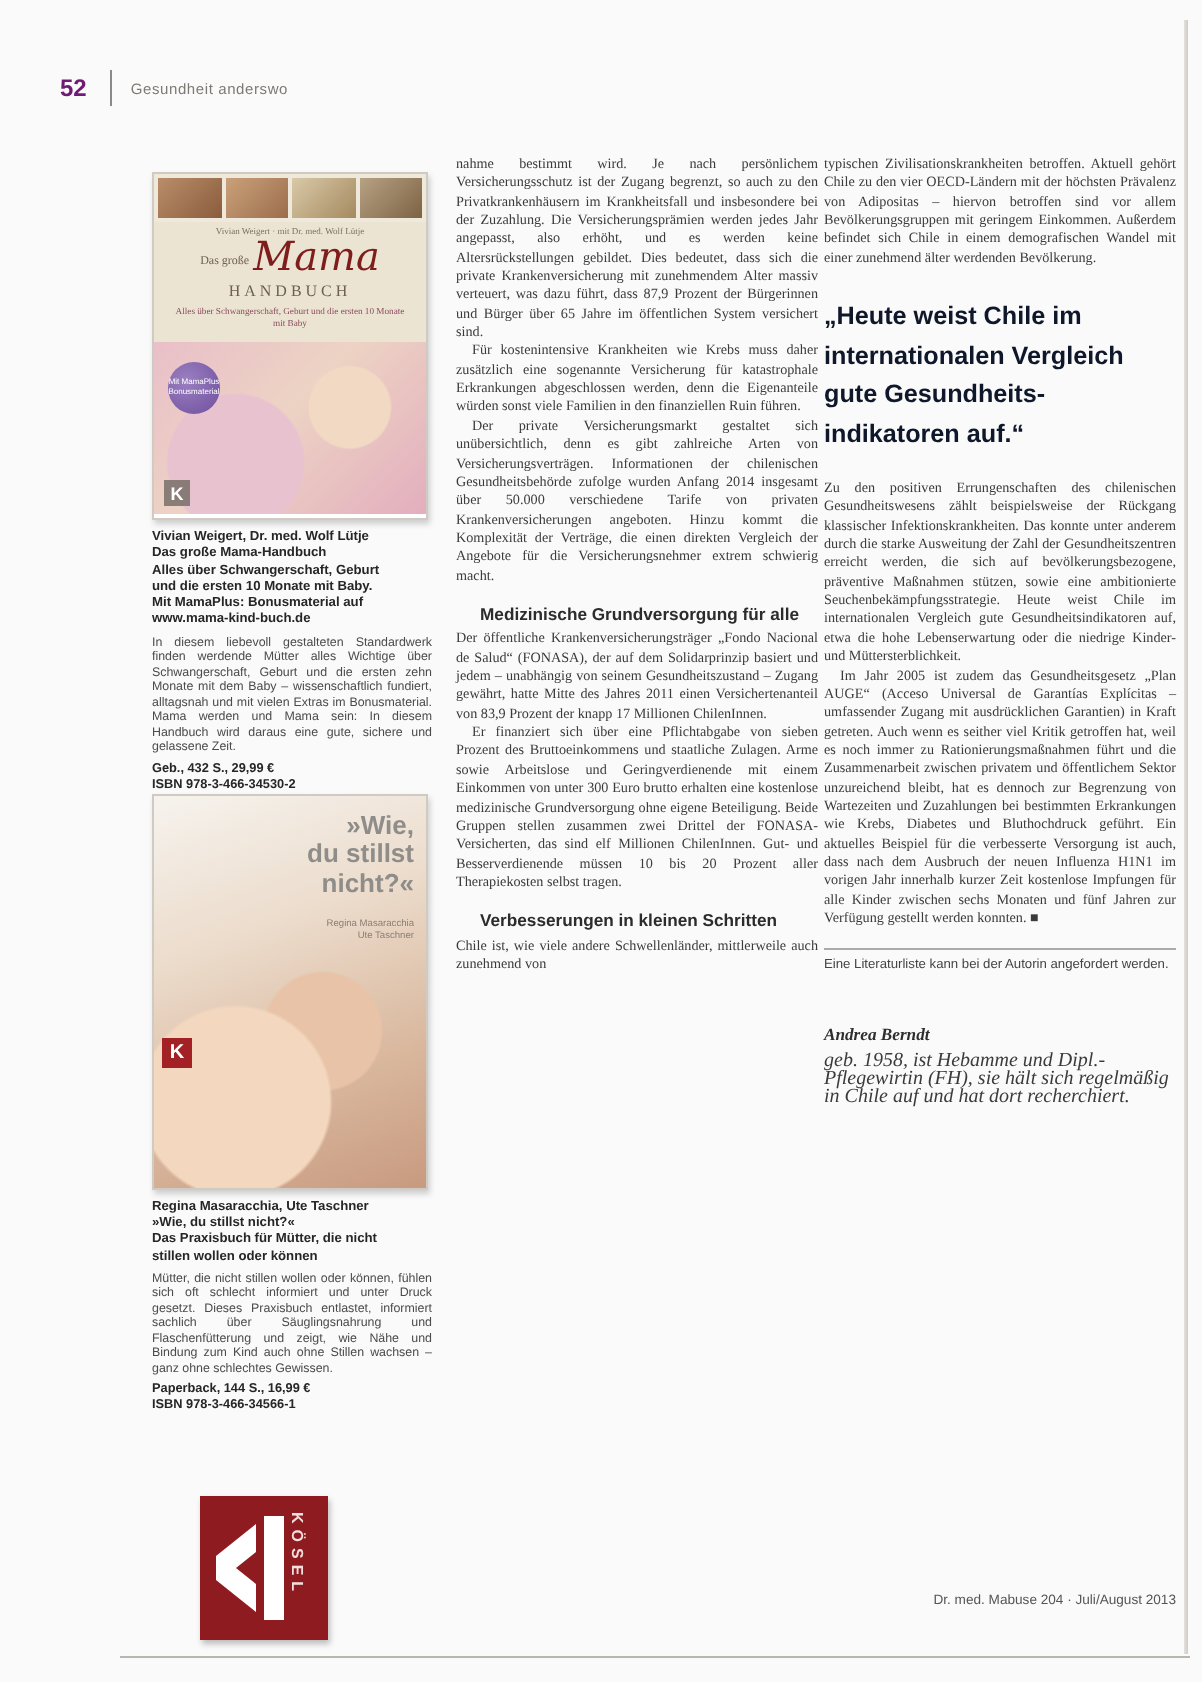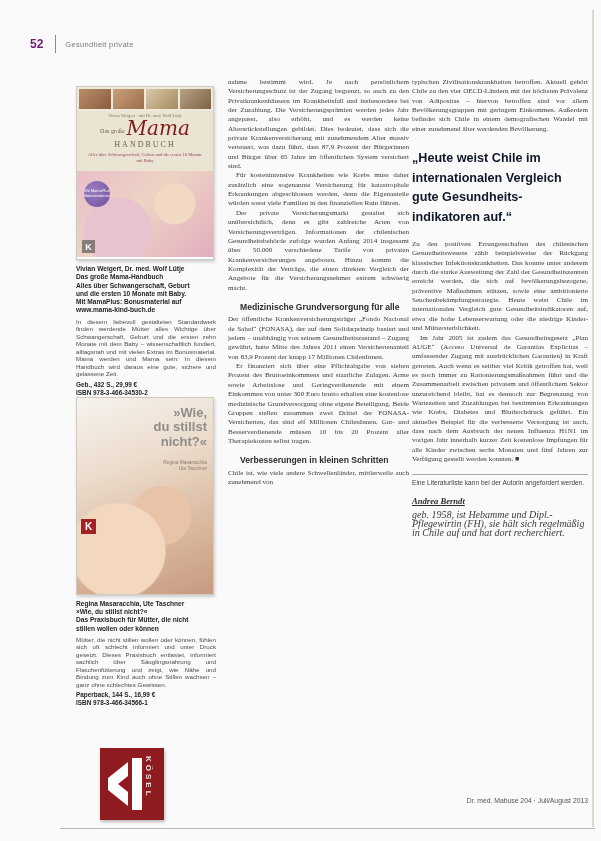--- a/index.html
+++ b/index.html
@@ -70,35 +70,35 @@
   .colr{position:absolute;left:412px;top:78px;width:176px;font-size:7.1px;line-height:9.35px;text-align:justify;}
   .colm p,.colr p{margin:0;}
   .indent{text-indent:8px;}
   h3.subhead{font-family:"Liberation Sans",sans-serif;font-size:8.6px;line-height:10.5px;
       color:#2c2c2c;margin:9px 0 3px 0;padding-left:12px;}
   .pullquote{font-family:"Liberation Sans",sans-serif;font-weight:bold;font-size:12.6px;line-height:19.5px;
       color:#0f172a;text-align:left;margin:15px 0 13px 0;width:160px;}
   .footnote{font-family:"Liberation Sans",sans-serif;font-size:6.6px;line-height:8.4px;color:#444;
       border-top:1px solid #aaa;padding-top:4px;margin-top:10px;text-align:left;}
   .author-name{font-family:"Liberation Serif",serif;font-style:italic;font-weight:bold;font-size:8.6px;
-      color:#2e2e2e;margin-top:9px;text-decoration:underline;}
+      color:#2e2e2e;margin-top:25px;}
   .author-bio{font-style:italic;font-size:10px;line-height:9.2px;text-align:left;margin-top:4px;}
   .footer-line{position:absolute;left:300px;top:797px;width:288px;text-align:right;
       font-family:"Liberation Sans",sans-serif;font-size:6.8px;color:#555;}
 </style>
 </head>
 <body>
 
 <div class="page-edge-bottom"></div>
 <div class="page-edge-right"></div>
 
 <div class="header">
   <span class="pagenum">52</span>
   <span class="head-rule"></span>
-  <span class="section-label">Gesundheit private</span>
+  <span class="section-label">Gesundheit anderswo</span>
 </div>
 
 <div class="sidebar">
 
   <div class="cover cover1">
     <div class="c1-strip">
       <div style="background:linear-gradient(135deg,#b98d6a,#8a5c3c)"></div>
       <div style="background:linear-gradient(135deg,#caa17c,#9c6d4a)"></div>
       <div style="background:linear-gradient(135deg,#d9c9a8,#a58a5f)"></div>
       <div style="background:linear-gradient(135deg,#b7a284,#7d6243)"></div>

